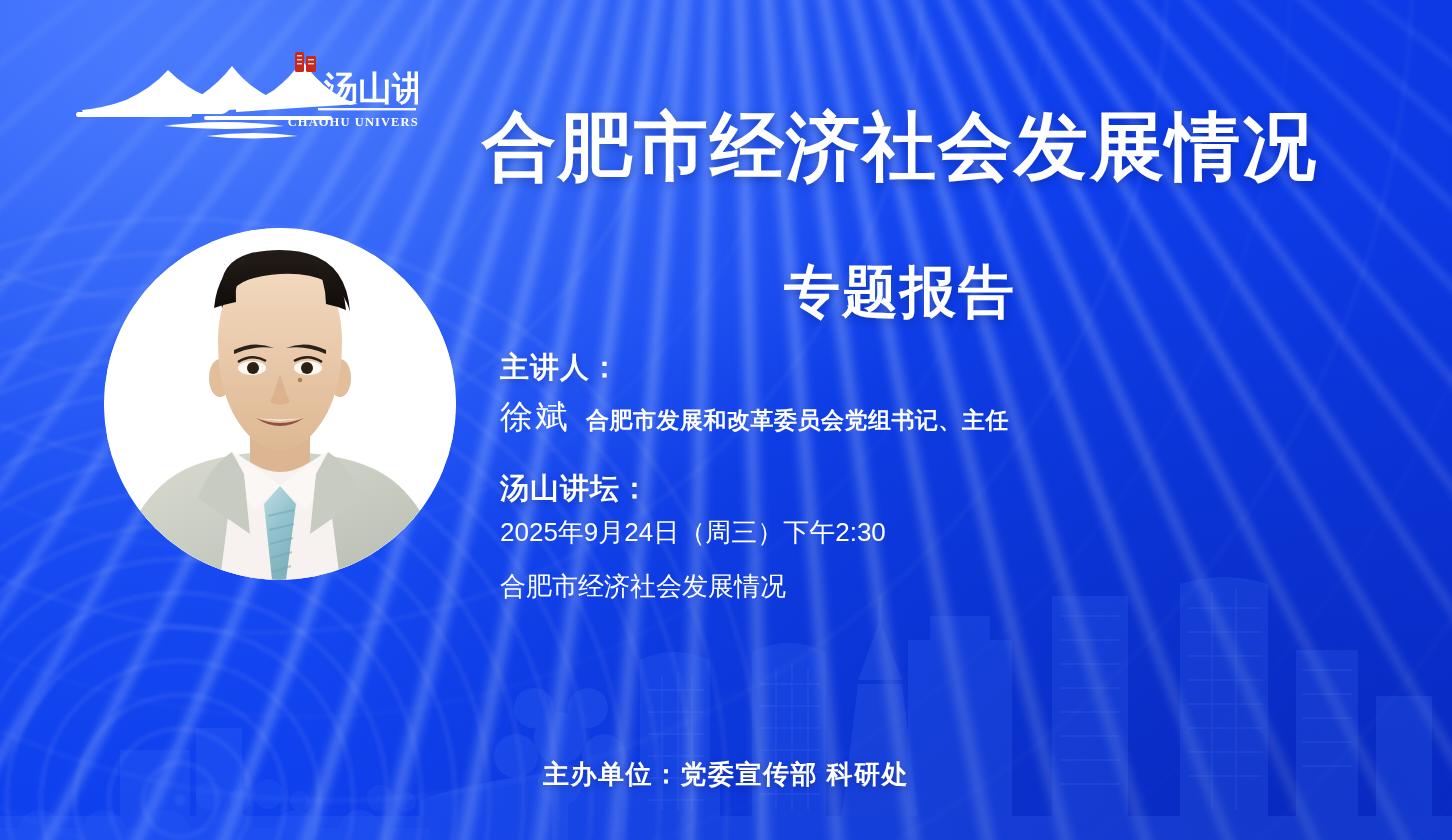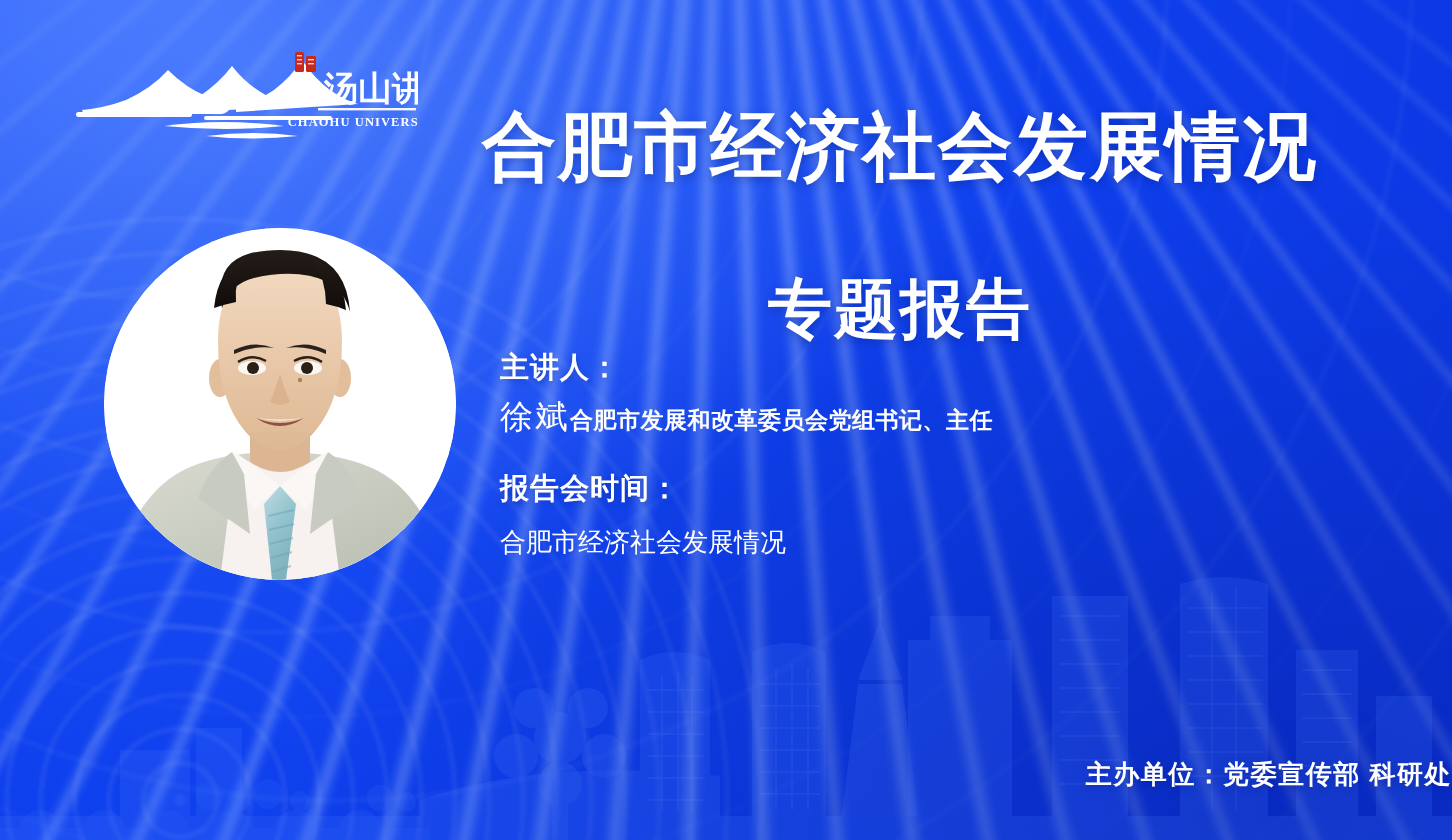--- a/index.html
+++ b/index.html
@@ -79,41 +79,41 @@
   .portrait svg { position:absolute; inset:0; width:100%; height:100%; }
 
   
   .headline {
     position:absolute; left:420px; top:104px; width:960px;
     text-align:center; color:#ffffff;
     font-weight:bold; letter-spacing:2px;
     text-shadow:0 3px 10px rgba(0,20,90,.30);
   }
   .headline .l1 { font-size:74px; line-height:86px; white-space:nowrap; }
-  .headline .l2 { font-size:64px; line-height:86px; margin-top:76px; white-space:nowrap; }
+  .headline .l2 { font-size:56px; line-height:86px; margin-top:59px; white-space:nowrap; }
 
   
   .details { position:absolute; left:500px; top:345px; width:760px; color:#ffffff; }
   .d-label {
     font-size:29px; font-weight:bold; letter-spacing:1px;
     line-height:44px; text-shadow:0 2px 6px rgba(0,20,90,.28);
   }
   .d-value { font-size:26px; font-weight:400; line-height:44px; }
 
-  .speaker-row { display:flex; align-items:baseline; margin-top:6px; }
+  .speaker-row { display:flex; align-items:baseline; gap:16px; margin-top:6px; }
   .speaker-name { font-size:33px; font-weight:400; letter-spacing:2px; }
   .speaker-title { font-size:23px; font-weight:bold; letter-spacing:.5px; }
 
   .gap-lg { height:26px; }
   .gap-sm { height:10px; }
 
   
   .organizer {
     position:absolute; left:0; right:0; top:757px;
-    text-align:right; color:#ffffff;
+    text-align:center; color:#ffffff;
     font-size:26px; font-weight:bold; letter-spacing:1.5px;
     text-shadow:0 2px 6px rgba(0,20,90,.30);
   }
 </style>
 </head>
 <body>
 
 <div id="poster">
 
   <div class="bg-layer rays" id="rays">
@@ -405,21 +405,22 @@
 
     <div class="d-label">主讲人：</div>
 
     <div class="speaker-row">
       <span class="speaker-name">徐斌</span>
       <span class="speaker-title">合肥市发展和改革委员会党组书记、主任</span>
     </div>
 
     <div class="gap-lg"></div>
 
-    <div class="d-label">报告会时间：</div>
+    <div class="d-label">汤山讲坛：</div>
+    <div class="d-value">2025年9月24日（周三）下午2:30</div>
 
     <div class="gap-sm"></div>
 
     <div class="d-value">合肥市经济社会发展情况</div>
   </div>
 
   <div class="organizer">主办单位：党委宣传部  科研处</div>
 
 </div>
 

